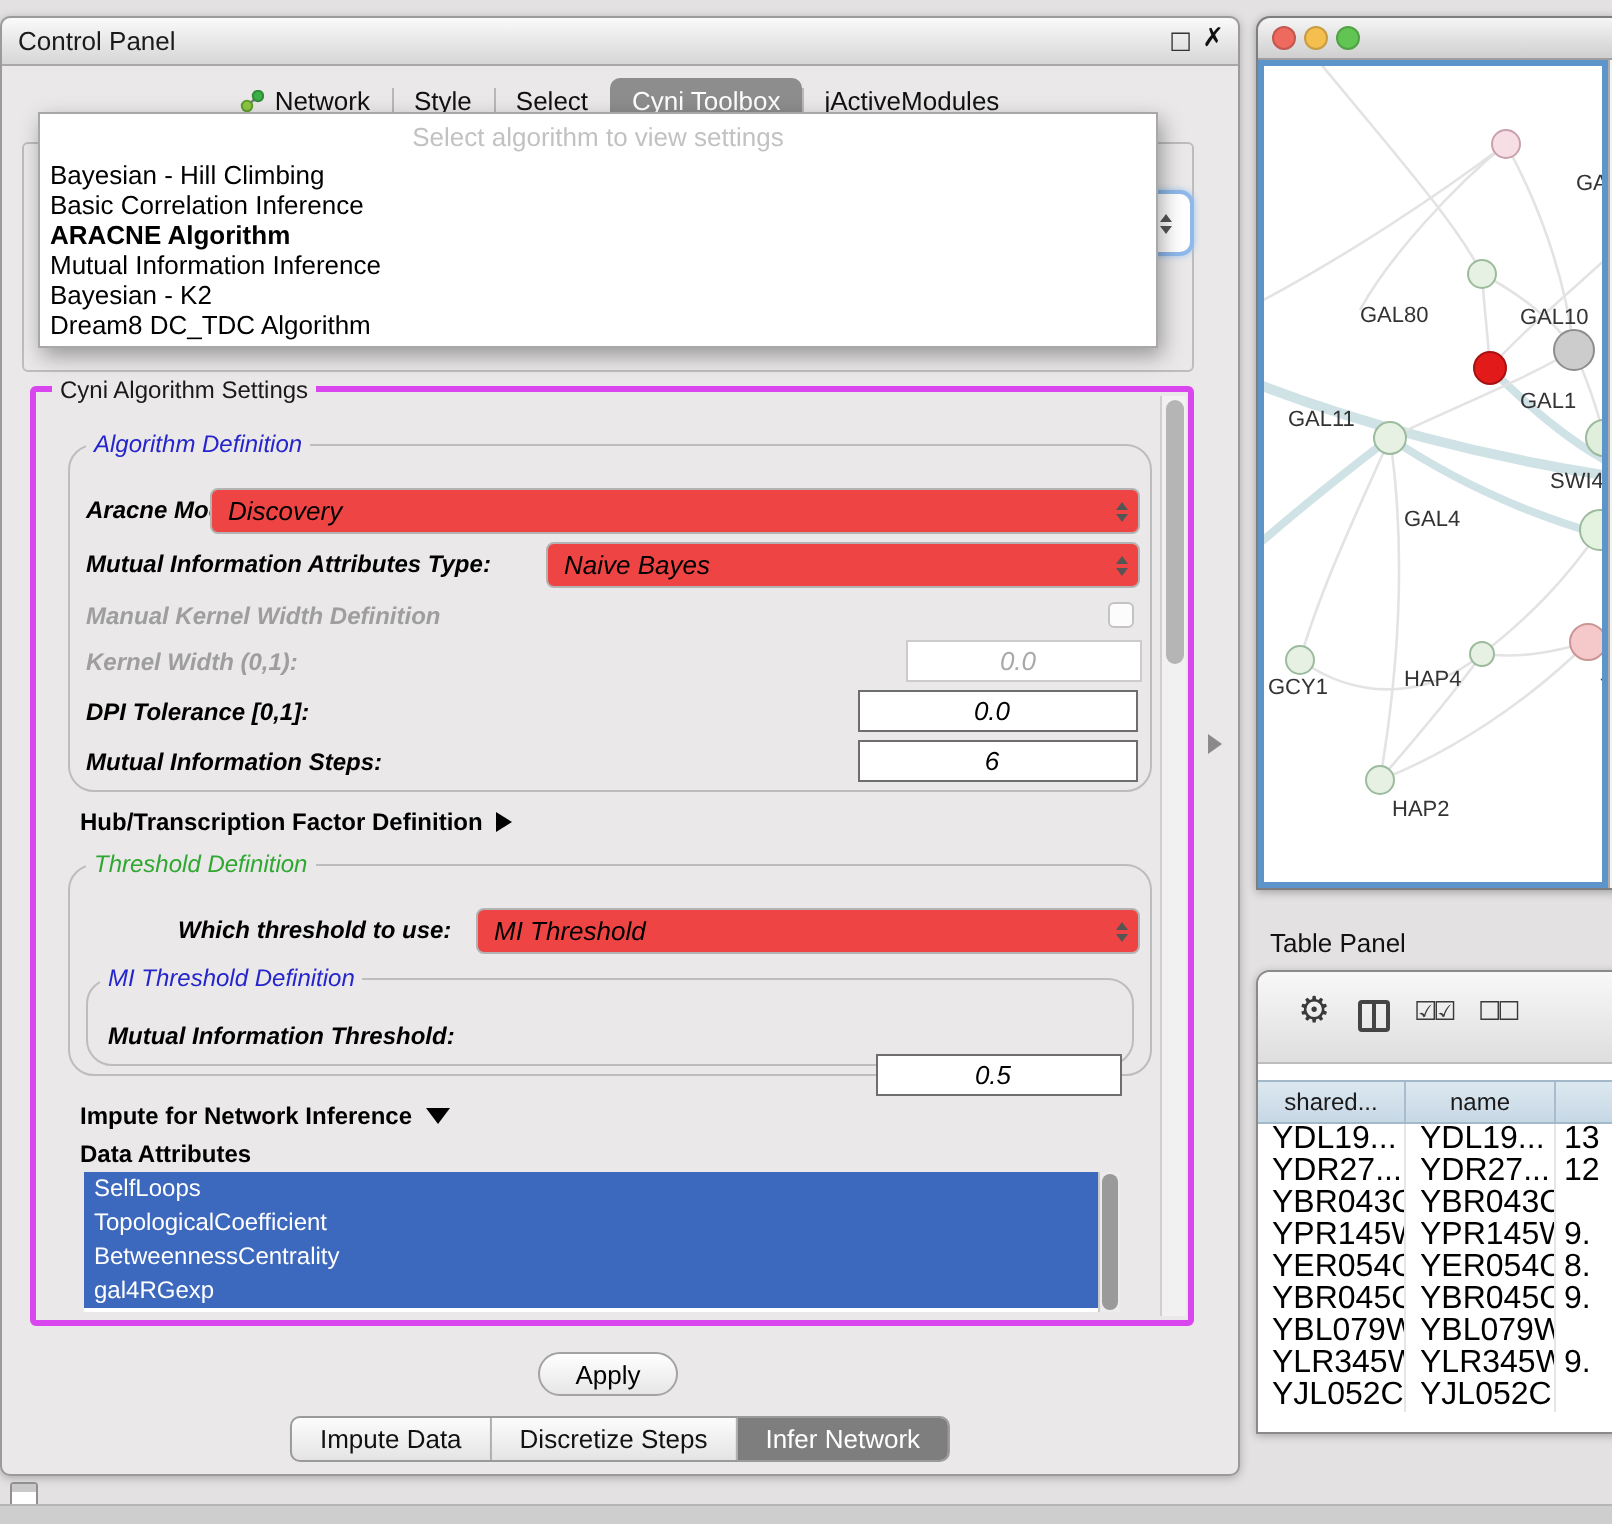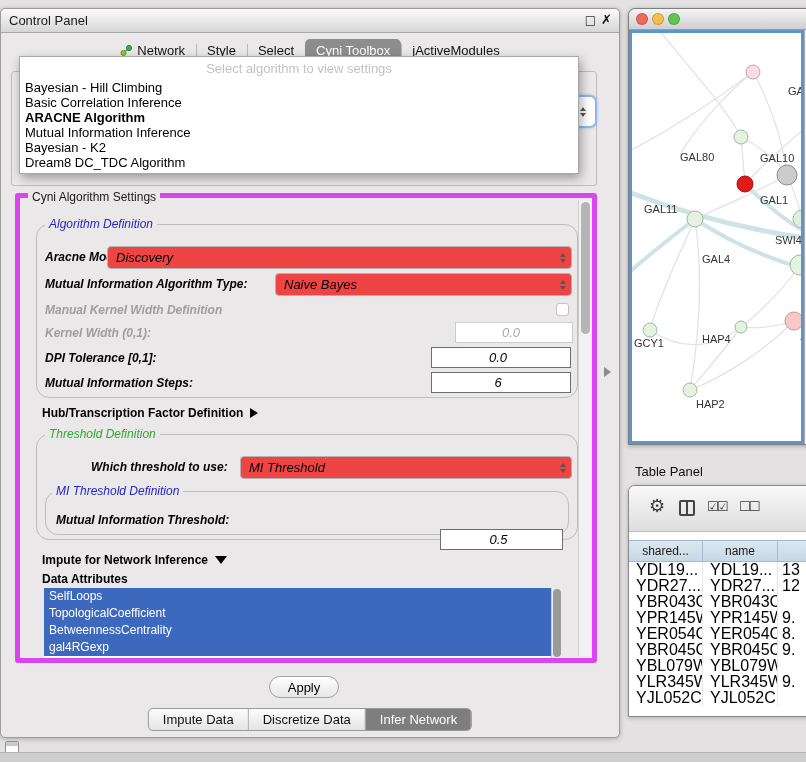--- a/index.html
+++ b/index.html
@@ -40,21 +40,21 @@
 
   .dropdown { position:absolute; left:18px; top:47px; width:560px; height:118px;
         background:#fff; border:1px solid #a8a8a8; box-shadow:2px 4px 10px rgba(0,0,0,.35);
         z-index:50; padding-top:3px; }
   .dd-placeholder { text-align:center; font-size:13px; color:#c2c2c2; height:20px; line-height:18px; }
   .dd-item { font-size:13px; color:#000; height:15px; line-height:15px; padding-left:5px; white-space:nowrap; }
   .dd-item.selected { font-weight:bold; }
 
   
   .settings { position:absolute; left:14px; top:184px; width:582px; height:470px;
-        border:5px solid #d946ef; border-radius:3px; }
+        border:3px solid #d946ef; border-radius:3px; }
   .group-title { position:absolute; top:-8px; left:8px; background:#eae8e8; padding:0 4px;
         font-size:12px; color:#1a1a1a; white-space:nowrap; }
   .group-title.blue  { color:#2525cc; }
   .group-title.green { color:#2fa832; }
 
   .sb-track { position:absolute; top:2px; right:1px; bottom:2px; width:13px;
         background:#f1f1f1; border-left:1px solid #cfcfcf; }
   .sb-thumb { position:absolute; top:2px; left:2px; width:9px; height:132px;
         background:#b5b5b5; border-radius:5px; }
 
@@ -231,21 +231,21 @@
         <div class="combo c1">
           <span class="val">Discovery</span>
           <span class="spin">
               <i class="up"></i>
               <i class="dn"></i>
             </span>
         </div>
       </div>
 
       <div class="row r2">
-        <span class="lbl">Mutual Information Algorithm Type:</span>
+        <span class="lbl">Mutual Information Attributes Type:</span>
         <div class="combo c2">
           <span class="val">Naive Bayes</span>
           <span class="spin">
               <i class="up"></i>
               <i class="dn"></i>
             </span>
         </div>
       </div>
 
       <div class="row r3">
@@ -324,21 +324,21 @@
 
     <div class="sb-track">
       <div class="sb-thumb"></div>
     </div>
   </div>
 
   <div class="apply-btn">Apply</div>
 
   <div class="seg">
       <div class="seg-item">Impute Data</div>
-      <div class="seg-item">Discretize Data</div>
+      <div class="seg-item">Discretize Steps</div>
       <div class="seg-item active">Infer Network</div>
     </div>
 </div>
 
 <div class="netwin">
   <div class="netwin-titlebar">
     <span><span class="light" style="left: 7px; background: rgb(238, 106, 95); border: 1px solid rgba(0, 0, 0, 0.18);"></span><span class="light" style="left: 23px; background: rgb(245, 191, 79); border: 1px solid rgba(0, 0, 0, 0.18);"></span><span class="light" style="left: 39px; background: rgb(97, 197, 84); border: 1px solid rgba(0, 0, 0, 0.18);"></span></span>
   </div>
   <div class="net-canvas">
     <svg width="171" height="410">

